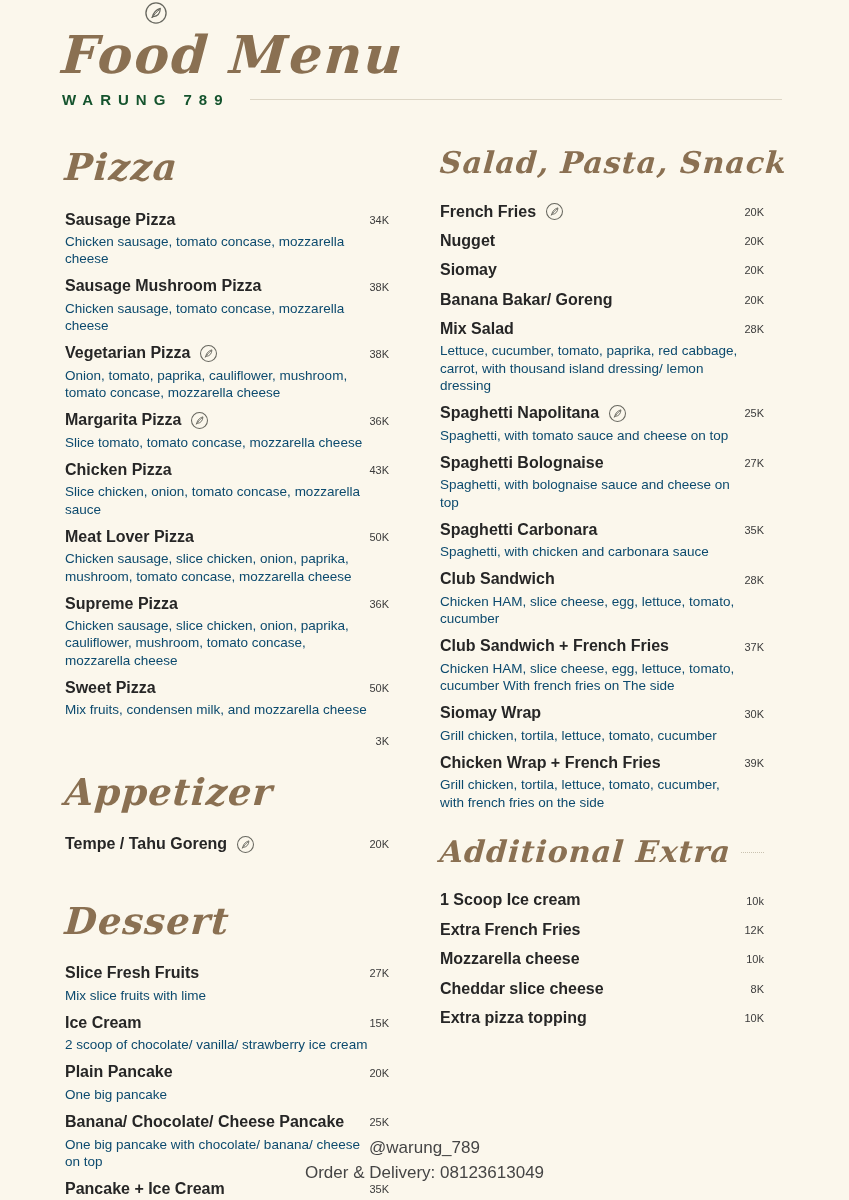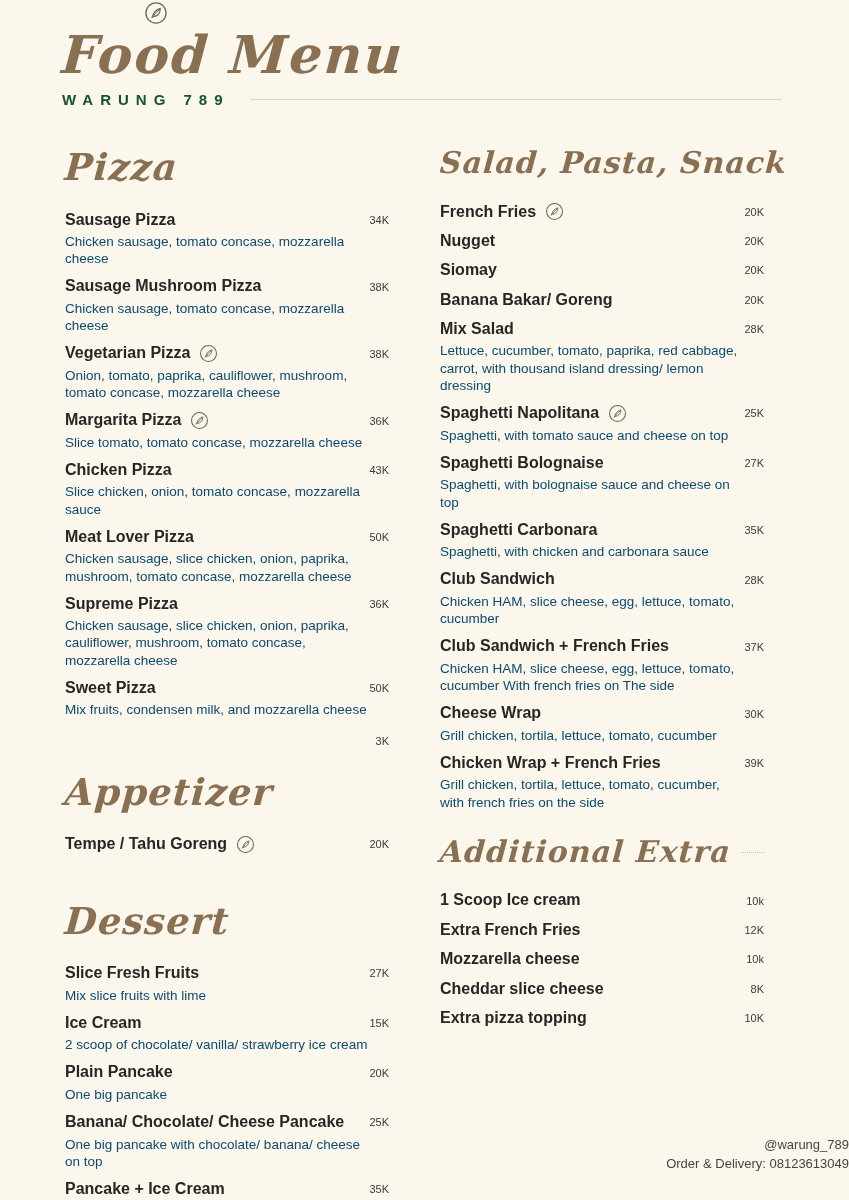--- a/index.html
+++ b/index.html
@@ -50,22 +50,22 @@
     white-space:nowrap;padding-left:8px;
   }
   .item-desc{
     font-size:13.5px;color:#0c4a6e;line-height:1.28;margin-top:2px;
     width:94%;
   }
   .item.no-desc{margin-bottom:7px;}
   .item.note{margin-top:16px;}
   
   .footer{
-    position:absolute;left:0;right:0;top:1136px;text-align:right;
-    color:#454545;font-size:13px;line-height:1.45;
+    position:absolute;left:0;right:0;top:1136px;text-align:center;
+    color:#454545;font-size:17px;line-height:1.45;
   }
   svg{display:block;}
 </style>
 </head>
 <body>
 
 <div class="page">
 
   <span class="top-leaf">
     <svg width="24" height="24" viewBox="0 0 20 20" aria-hidden="true">
@@ -370,21 +370,21 @@
     <div class="item-top">
       <span class="item-name">Club Sandwich + French Fries</span>
 
       <span class="item-price">37K</span>
     </div>
     <div class="item-desc">Chicken HAM, slice cheese, egg, lettuce, tomato, cucumber With french fries on The side</div>
   </div>
 
   <div class="item">
     <div class="item-top">
-      <span class="item-name">Cheese Wrap</span>
+      <span class="item-name">Siomay Wrap</span>
 
       <span class="item-price">30K</span>
     </div>
     <div class="item-desc">Grill chicken, tortila, lettuce, tomato, cucumber</div>
   </div>
 
   <div class="item">
     <div class="item-top">
       <span class="item-name">Chicken Wrap + French Fries</span>
 

